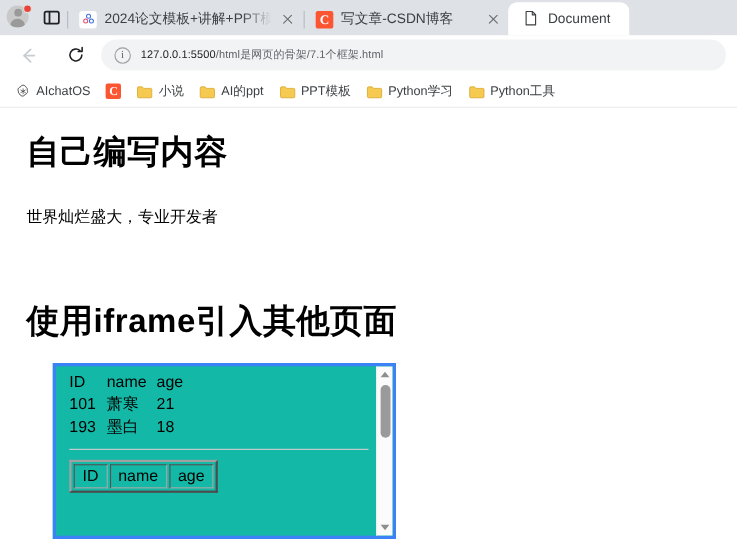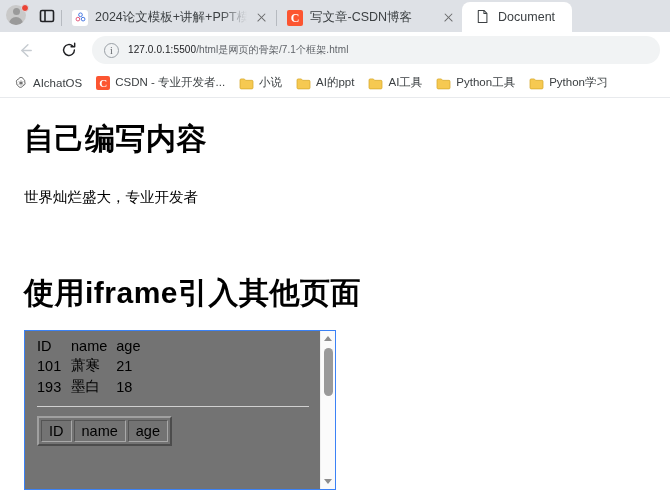--- a/index.html
+++ b/index.html
@@ -135,22 +135,23 @@
     font-size: 30px; font-weight: bold; color:#000;
     margin: 22px 0 0 0; line-height: 1.15; letter-spacing:0.5px;
   }
   .page-p {
     font-size: 14.5px; color:#000; margin: 31px 0 0 0;
   }
   .page-h1.second { margin-top: 69px; }
 
   .iframe-box {
     margin-top: 20px; width: 312px; height: 160px;
-    border: 1px solid #3b82f6; background:#737373; position: relative;
+    border: 3px solid #3b82f6; background:#14b8a6; position: relative;
     overflow: hidden;
+    margin-left: 24px;
   }
   .iframe-inner { padding: 6px 8px 0 12px; position:relative; }
   .mini-table { border-collapse: collapse; font-size: 14.5px; color:#000; }
   .mini-table td { padding: 1px 9px 1px 0; white-space: nowrap; }
   .mini-table td.c-id   { width: 34px; }
   .mini-table td.c-name { width: 44px; }
   .hr {
     margin: 9px 0 0 0; height:0; border:none;
     border-top: 1px solid #d0d0d0; width: 272px;
   }
@@ -274,21 +275,20 @@
         <svg width="14" height="14" viewBox="0 0 24 24">
           <path d="M12 2.5c-2 0-3.7 1.2-4.4 3-2 .3-3.5 2-3.5 4 0 .8.2 1.5.6 2.2-.5 1.9.4 3.9 2.1 4.8.7 1.7 2.4 2.9 4.3 2.9 2 0 3.7-1.2 4.4-3 2-.3 3.5-2 3.5-4 0-.8-.2-1.5-.6-2.2.5-1.9-.4-3.9-2.1-4.8-.7-1.7-2.4-2.9-4.3-2.9z" fill="none" stroke="#3c3c3c" stroke-width="1.4"></path>
           <path d="M12 7.5v9 M8 9.8l8 4.4 M16 9.8l-8 4.4" fill="none" stroke="#3c3c3c" stroke-width="1.1"></path>
         </svg>
       </span>
       <span>AIchatOS</span>
     </div>
 
     <div class="bm">
       <span class="bm-csdn">C</span>
-      <span>CSDN - 专业开发者...</span>
     </div>
 
     <div class="bm">
       <span class="folder-icon">
         <svg width="15" height="13" viewBox="0 0 16 14">
           <path d="M1 3.2c0-.6.5-1.1 1.1-1.1h3.6l1.3 1.5h7c.6 0 1 .5 1 1.1v7c0 .6-.4 1.1-1 1.1H2.1c-.6 0-1.1-.5-1.1-1.1z" fill="#f6c951" stroke="#d6a82c" stroke-width=".8"></path>
         </svg>
       </span>
       <span>小说</span>
     </div>
@@ -301,39 +301,39 @@
       </span>
       <span>AI的ppt</span>
     </div>
 
     <div class="bm">
       <span class="folder-icon">
         <svg width="15" height="13" viewBox="0 0 16 14">
           <path d="M1 3.2c0-.6.5-1.1 1.1-1.1h3.6l1.3 1.5h7c.6 0 1 .5 1 1.1v7c0 .6-.4 1.1-1 1.1H2.1c-.6 0-1.1-.5-1.1-1.1z" fill="#f6c951" stroke="#d6a82c" stroke-width=".8"></path>
         </svg>
       </span>
-      <span>AI工具</span>
+      <span>PPT模板</span>
+    </div>
+
+    <div class="bm">
+      <span class="folder-icon">
+        <svg width="15" height="13" viewBox="0 0 16 14">
+          <path d="M1 3.2c0-.6.5-1.1 1.1-1.1h3.6l1.3 1.5h7c.6 0 1 .5 1 1.1v7c0 .6-.4 1.1-1 1.1H2.1c-.6 0-1.1-.5-1.1-1.1z" fill="#f6c951" stroke="#d6a82c" stroke-width=".8"></path>
+        </svg>
+      </span>
+      <span>Python学习</span>
     </div>
 
     <div class="bm">
       <span class="folder-icon">
         <svg width="15" height="13" viewBox="0 0 16 14">
           <path d="M1 3.2c0-.6.5-1.1 1.1-1.1h3.6l1.3 1.5h7c.6 0 1 .5 1 1.1v7c0 .6-.4 1.1-1 1.1H2.1c-.6 0-1.1-.5-1.1-1.1z" fill="#f6c951" stroke="#d6a82c" stroke-width=".8"></path>
         </svg>
       </span>
       <span>Python工具</span>
-    </div>
-
-    <div class="bm">
-      <span class="folder-icon">
-        <svg width="15" height="13" viewBox="0 0 16 14">
-          <path d="M1 3.2c0-.6.5-1.1 1.1-1.1h3.6l1.3 1.5h7c.6 0 1 .5 1 1.1v7c0 .6-.4 1.1-1 1.1H2.1c-.6 0-1.1-.5-1.1-1.1z" fill="#f6c951" stroke="#d6a82c" stroke-width=".8"></path>
-        </svg>
-      </span>
-      <span>Python学习</span>
     </div>
 
   </div>
 
   <div class="viewport">
     <div class="content">
 
       <h1 class="page-h1">自己编写内容</h1>
       <p class="page-p">世界灿烂盛大，专业开发者</p>
       <h1 class="page-h1 second">使用iframe引入其他页面</h1>

